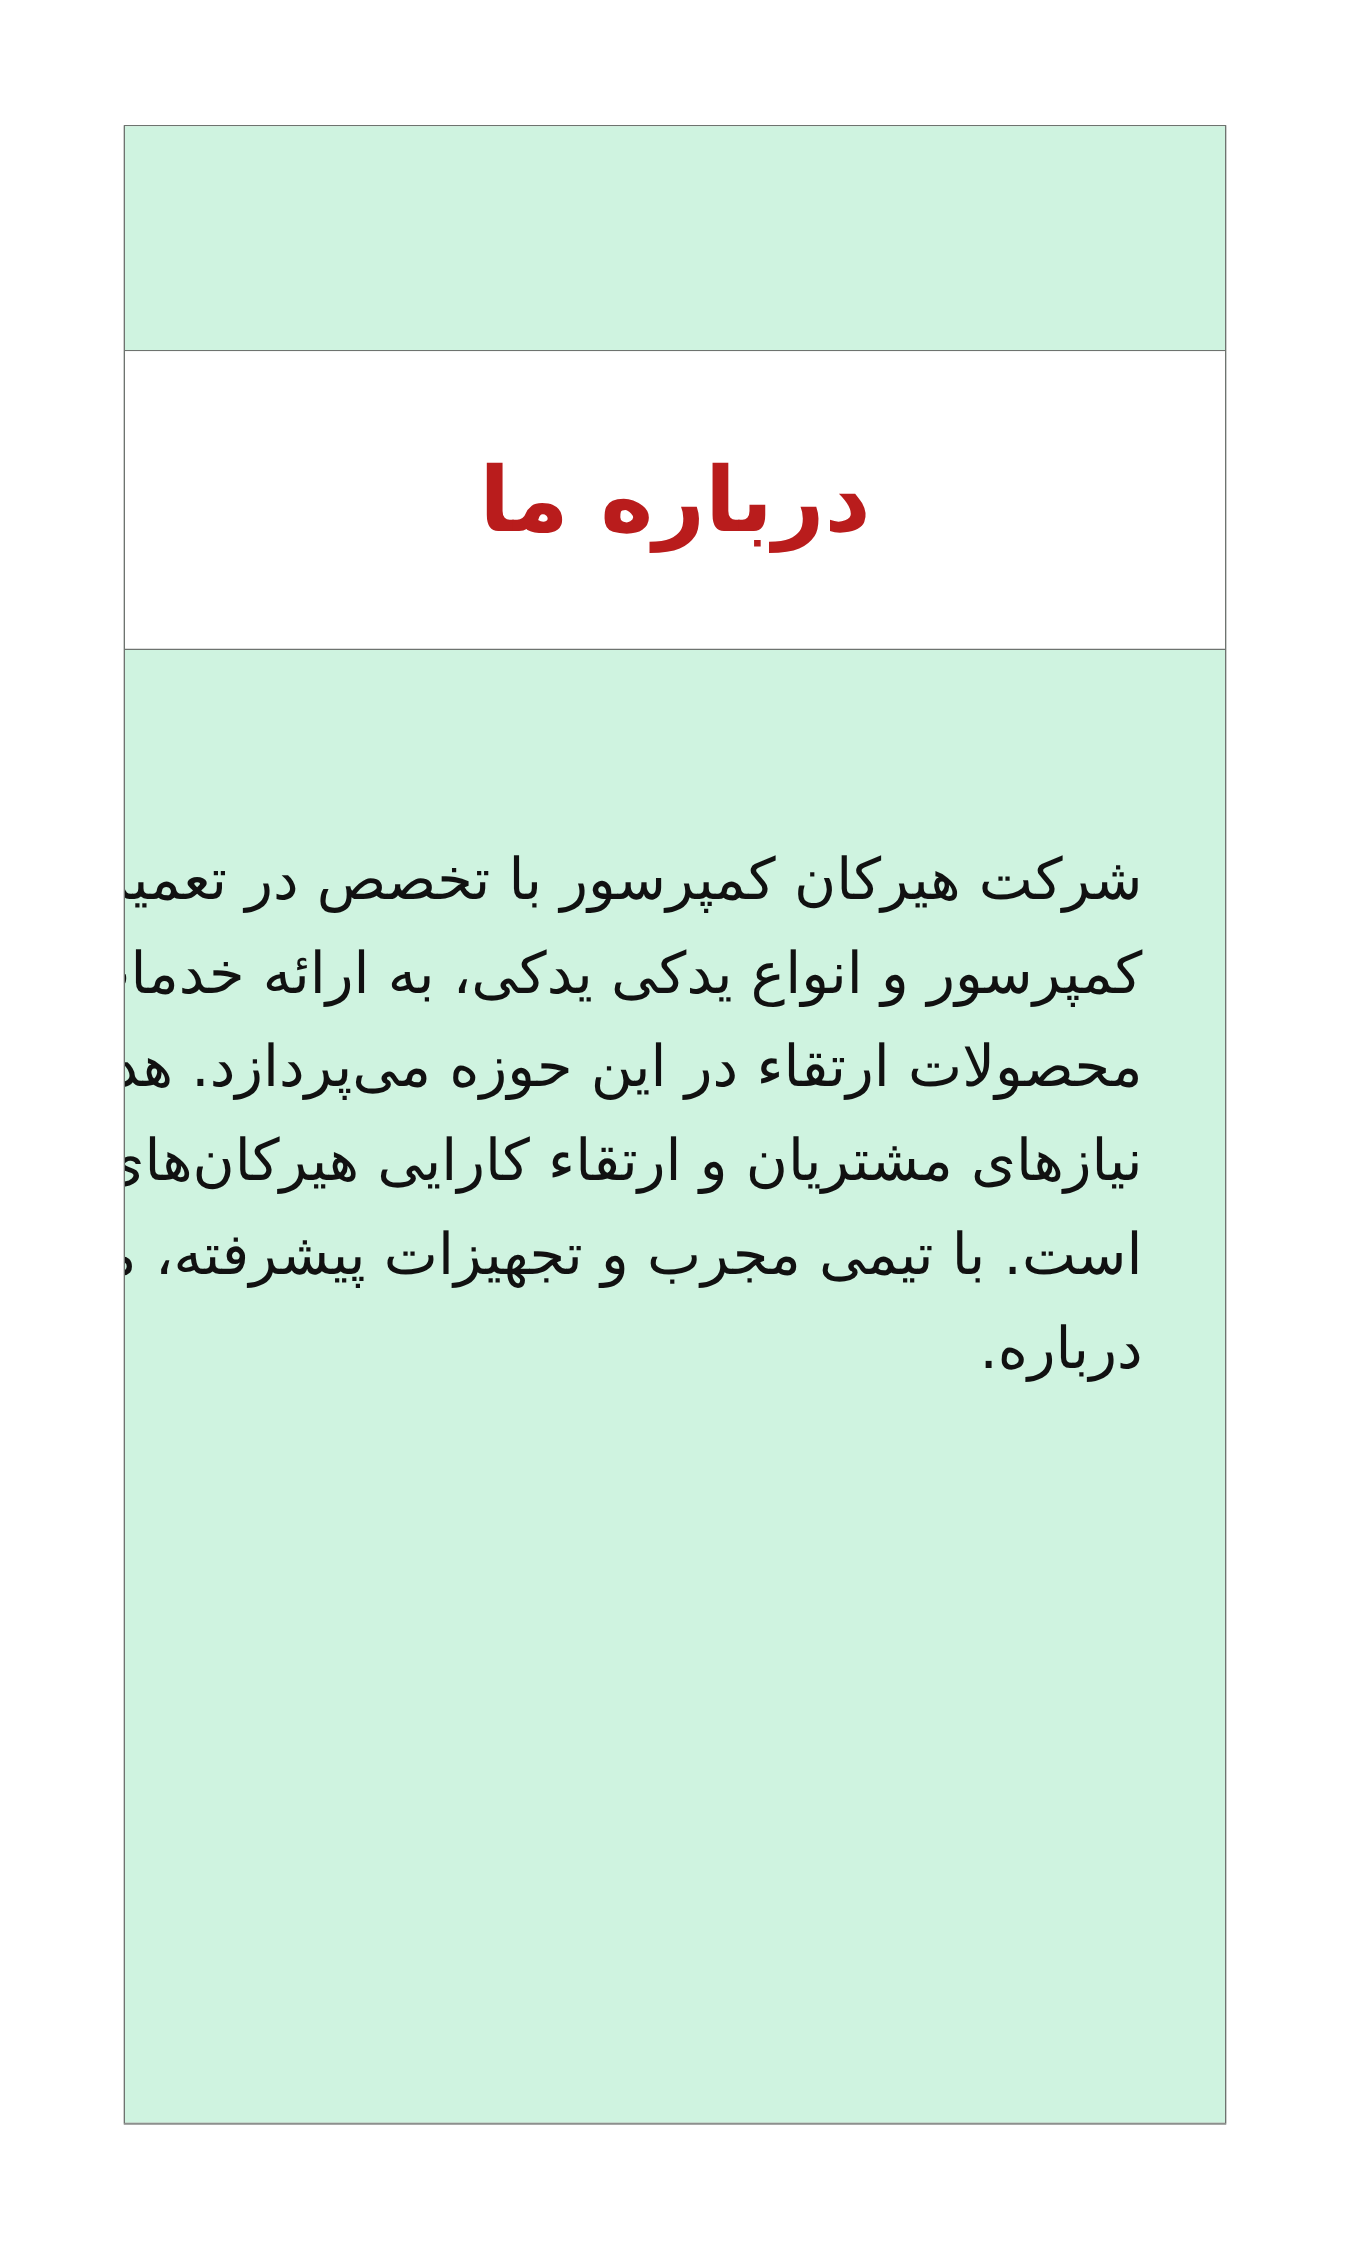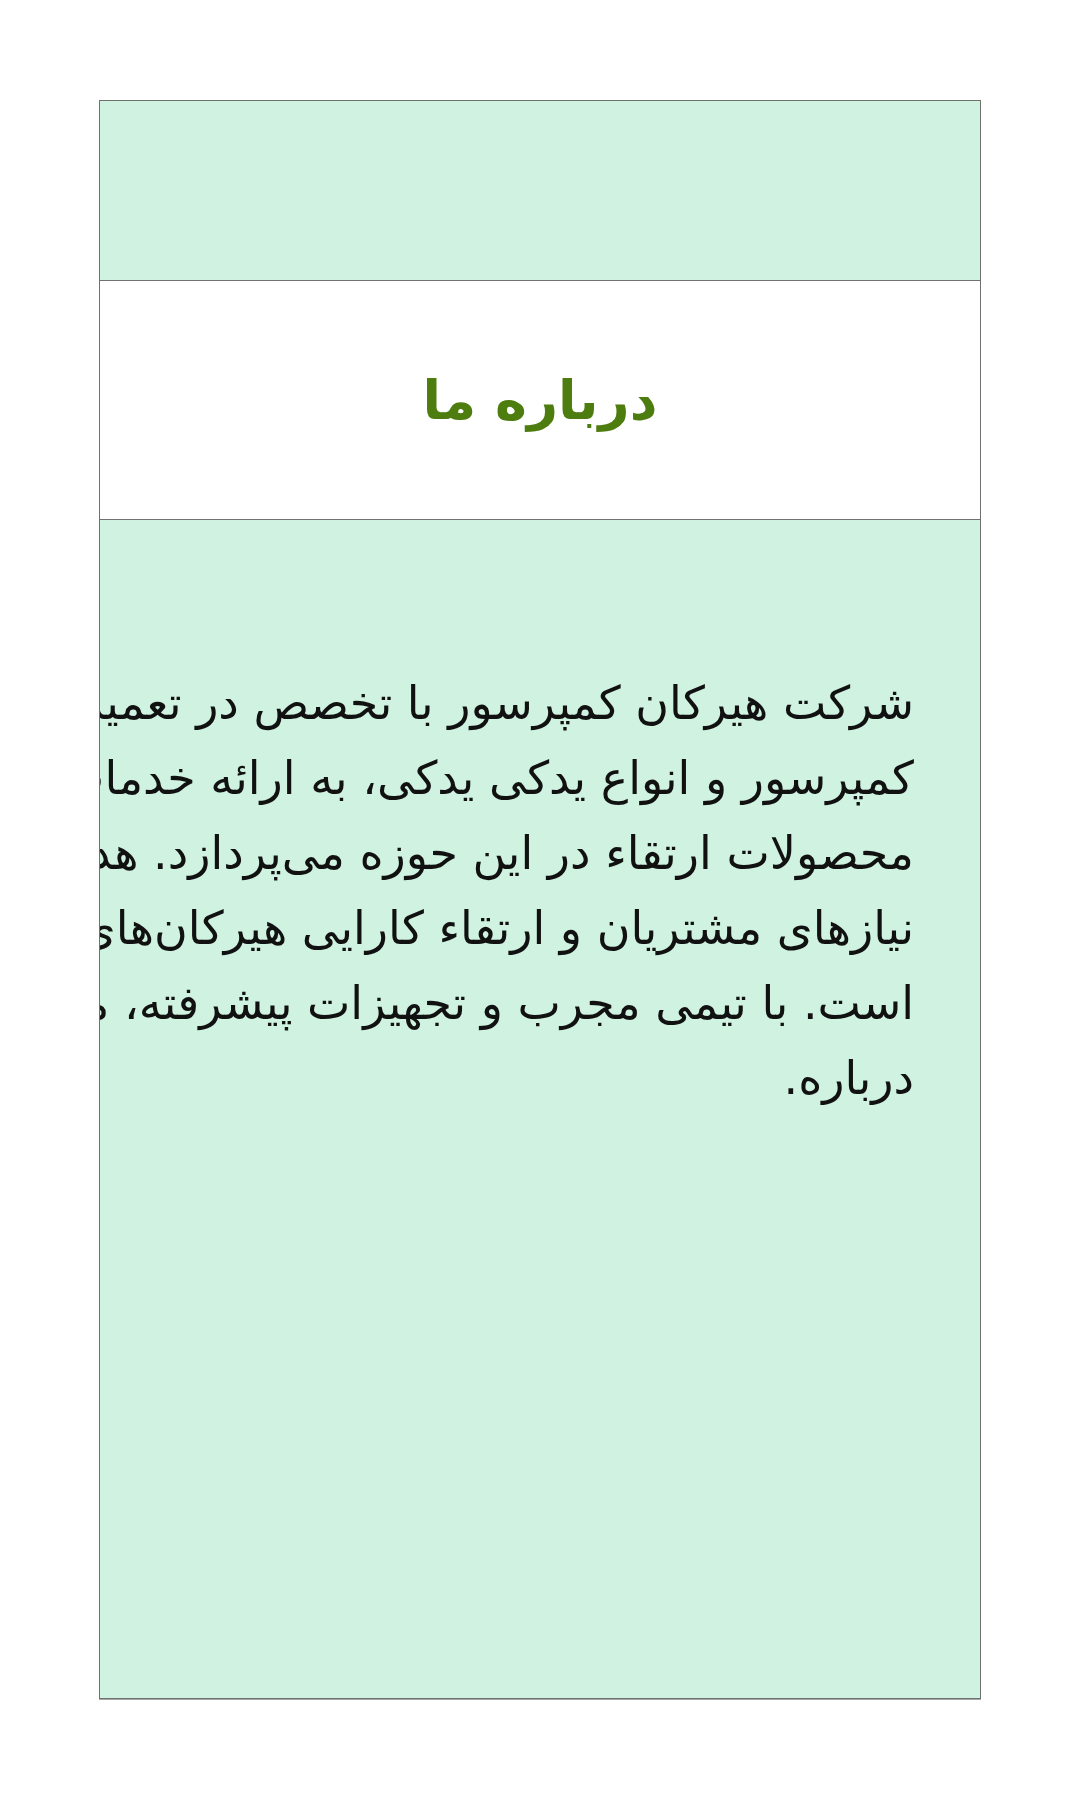--- a/index.html
+++ b/index.html
@@ -31,23 +31,23 @@
   .title-section {
     height: 238px;
     background: #ffffff;
     border-bottom: 1px solid #6e736f;
     display: flex;
     align-items: center;
     justify-content: center;
   }
   .page-title {
     margin: 0;
-    font-size: 54px;
+    font-size: 72px;
     font-weight: bold;
-    color: #4d7c0f;
+    color: #b91c1c;
     direction: rtl;
     letter-spacing: 0;
     text-align: right;
   }
   .about-section {
     height: 1178px;
     background: #cff3e0;
     box-sizing: border-box;
     overflow: hidden;
   }

